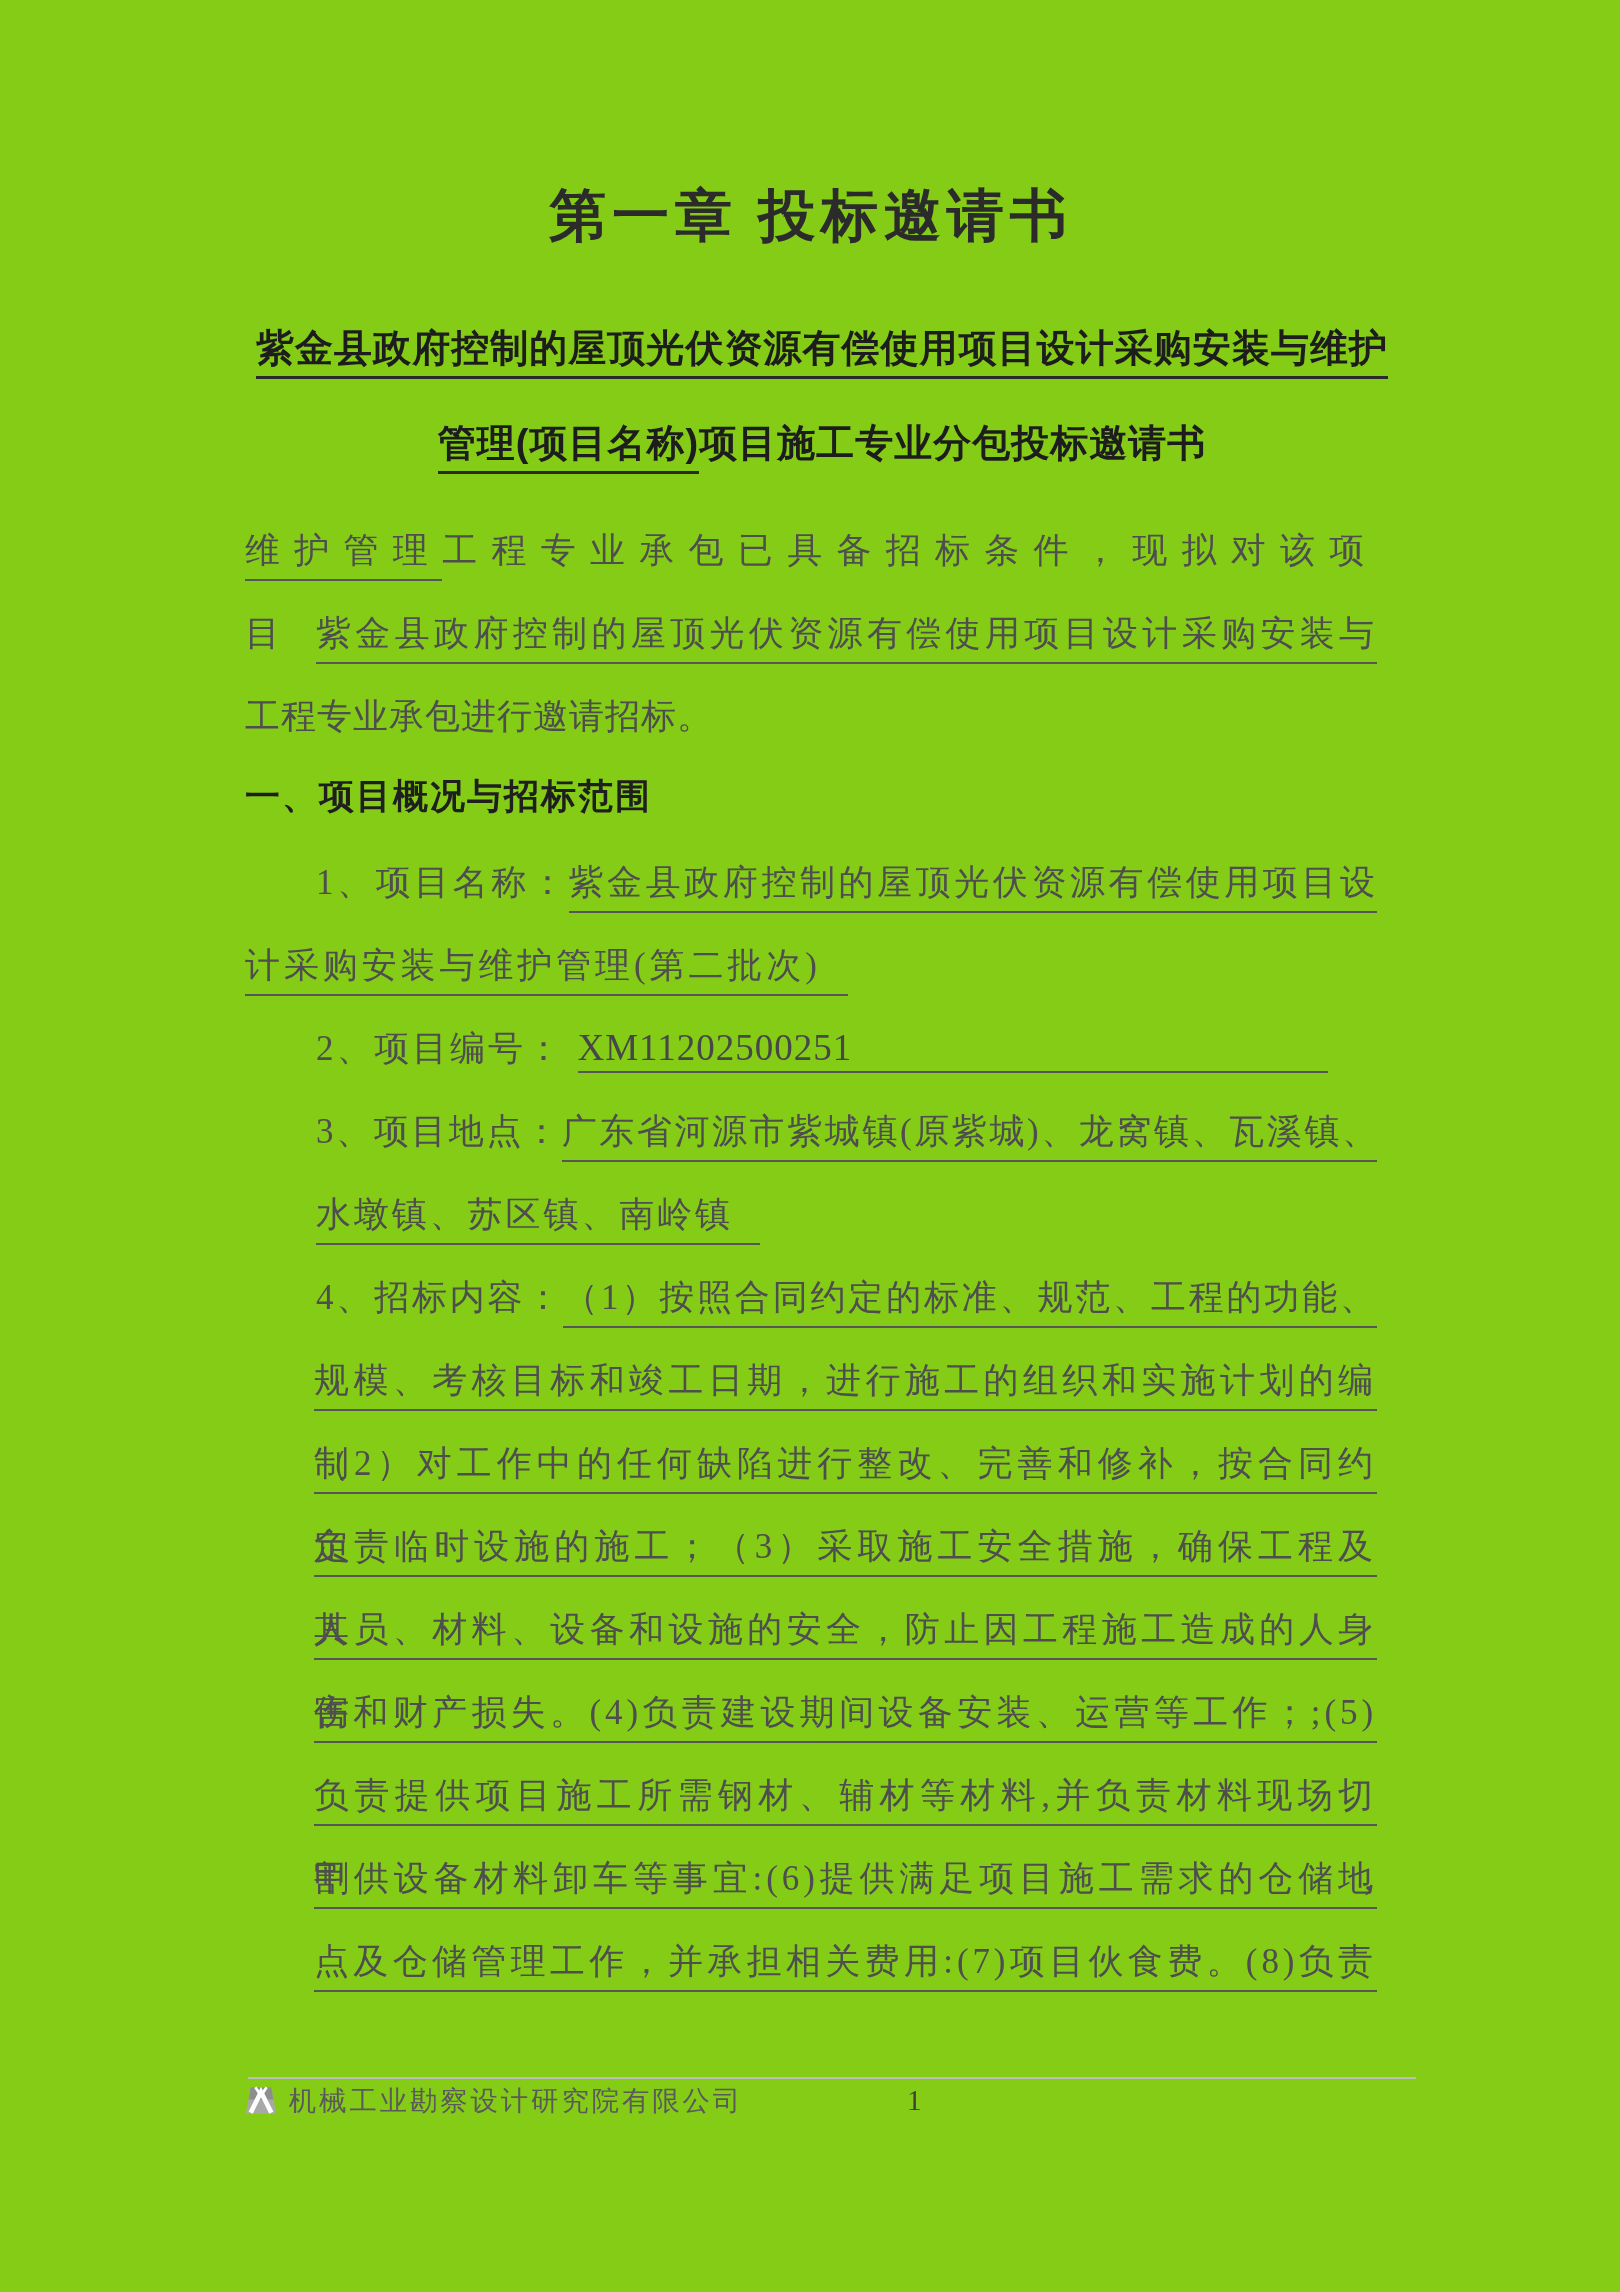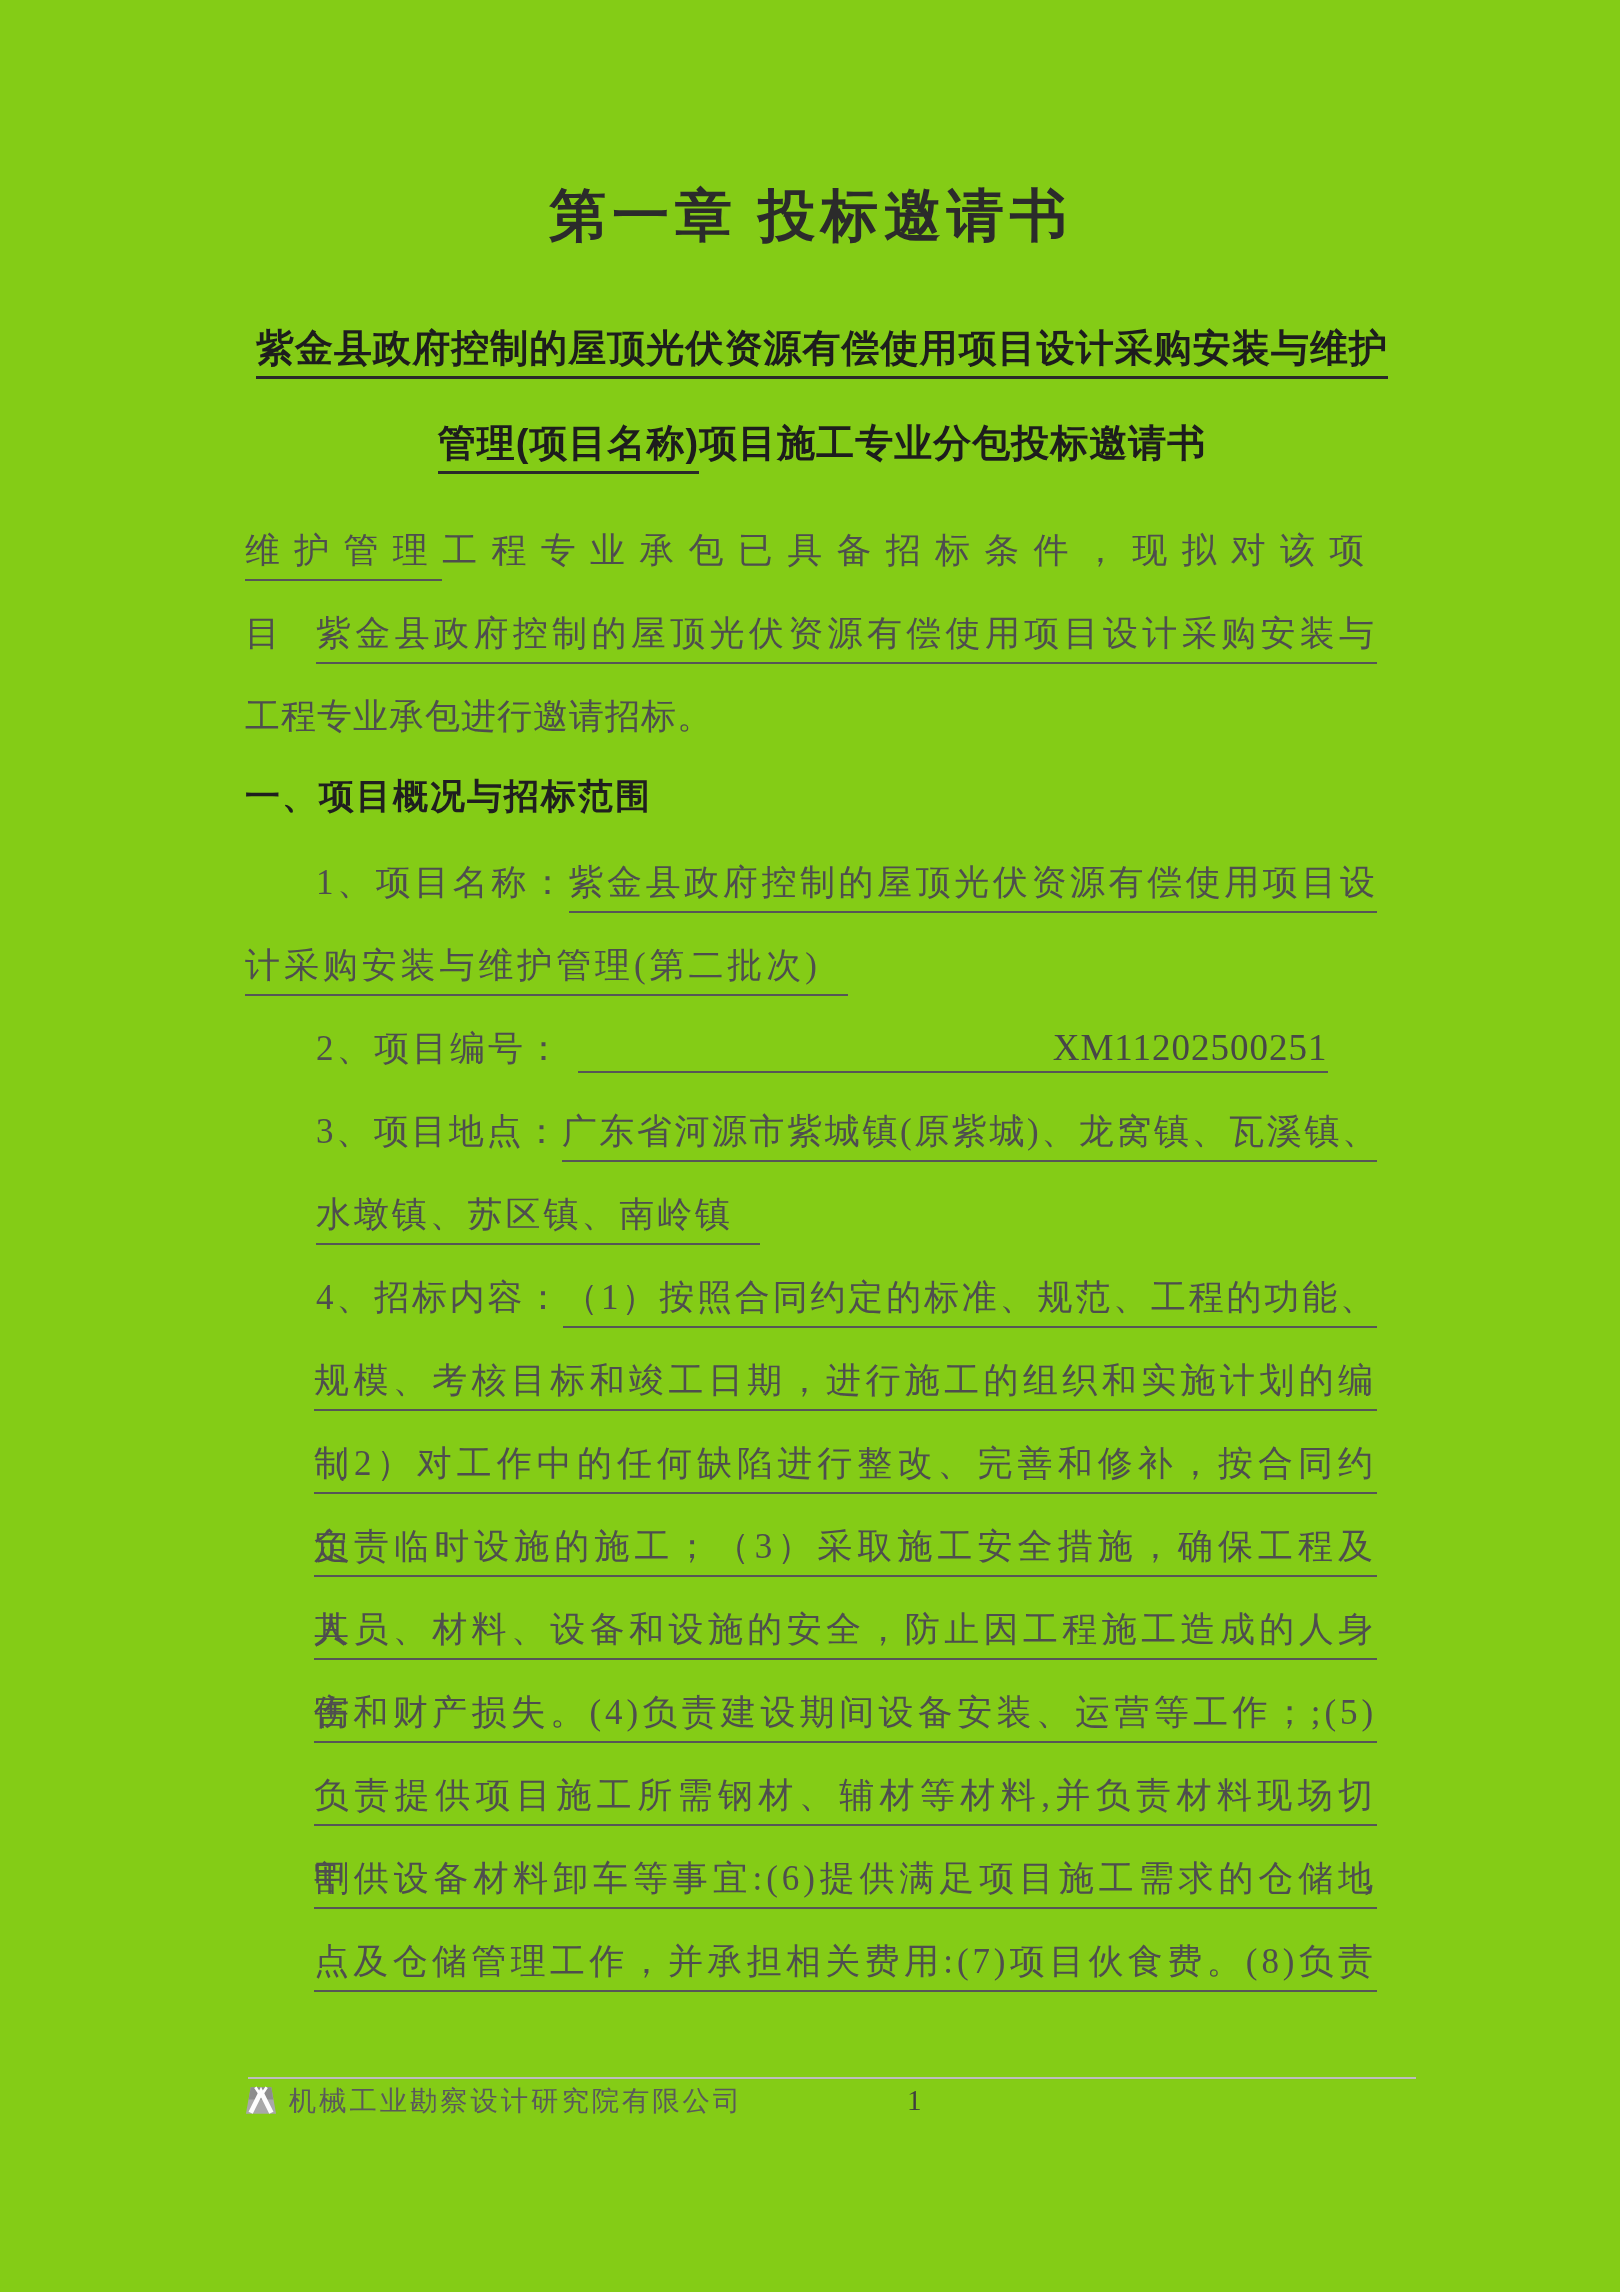--- a/index.html
+++ b/index.html
@@ -37,21 +37,21 @@
   .ls13{letter-spacing:12.7px;}
   .u{border-bottom:2.9px solid #565656;padding-bottom:8.8px;}
   .u.ext{padding-right:27.4px;}
   .heading{
     font-family:Liberation Mono, monospace;
     font-weight:700;color:#1f1f1f;
   }
   .blank{
     display:inline-block;width:750px;margin-left:13.7px;
     border-bottom:2.9px solid #565656;
-    text-align:right;line-height:normal;padding-bottom:2px;
+    text-align:left;line-height:normal;padding-bottom:2px;
     font-size:37px;letter-spacing:1px;color:#474747;
     vertical-align:baseline;
   }
   
   .footer-rule{
     position:absolute;top:2077px;left:248px;width:1168px;height:0;
     border-top:2px solid #bdbdbd;
   }
   .footer{
     position:absolute;top:2084px;left:245px;height:33px;

